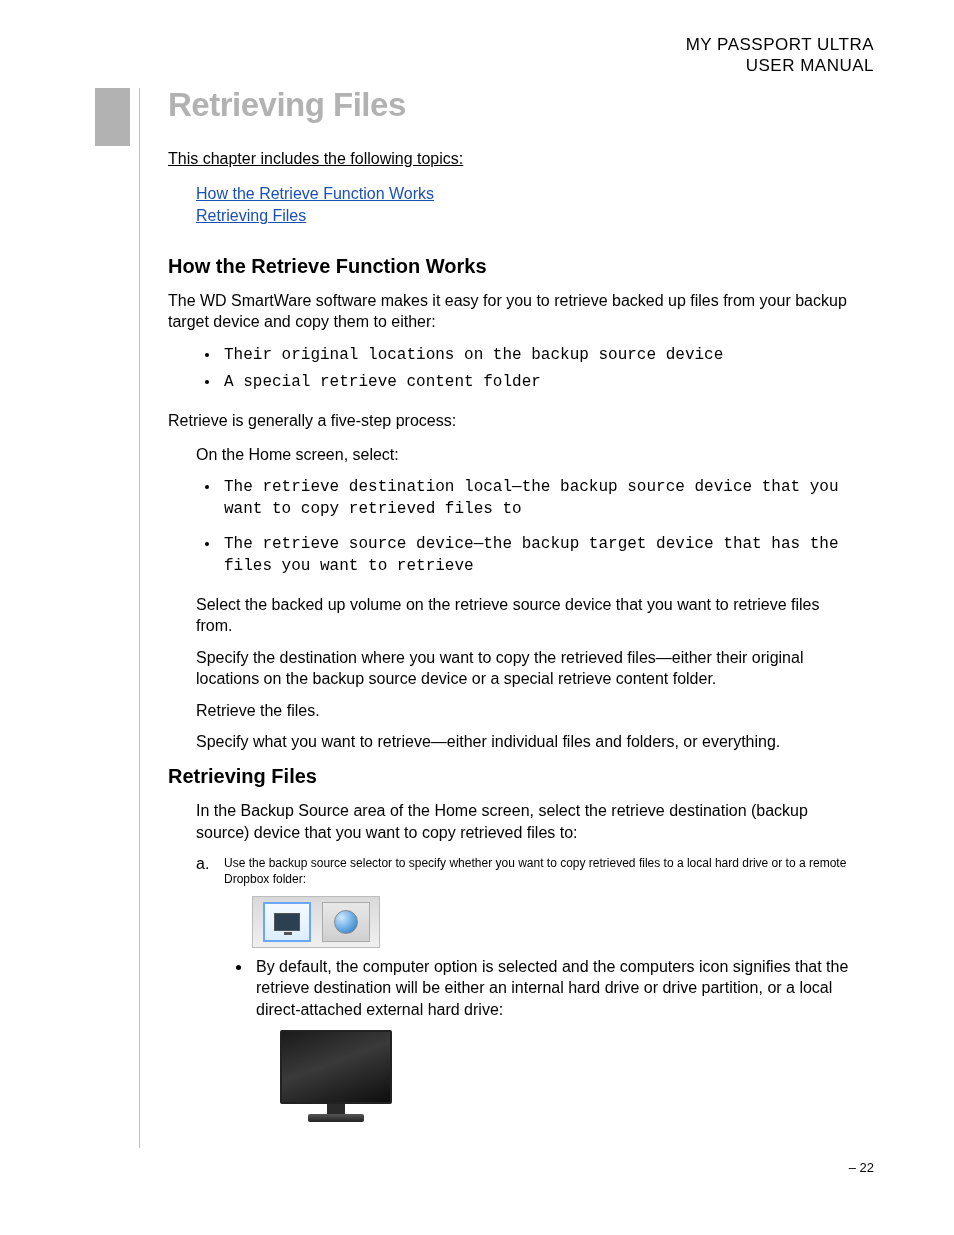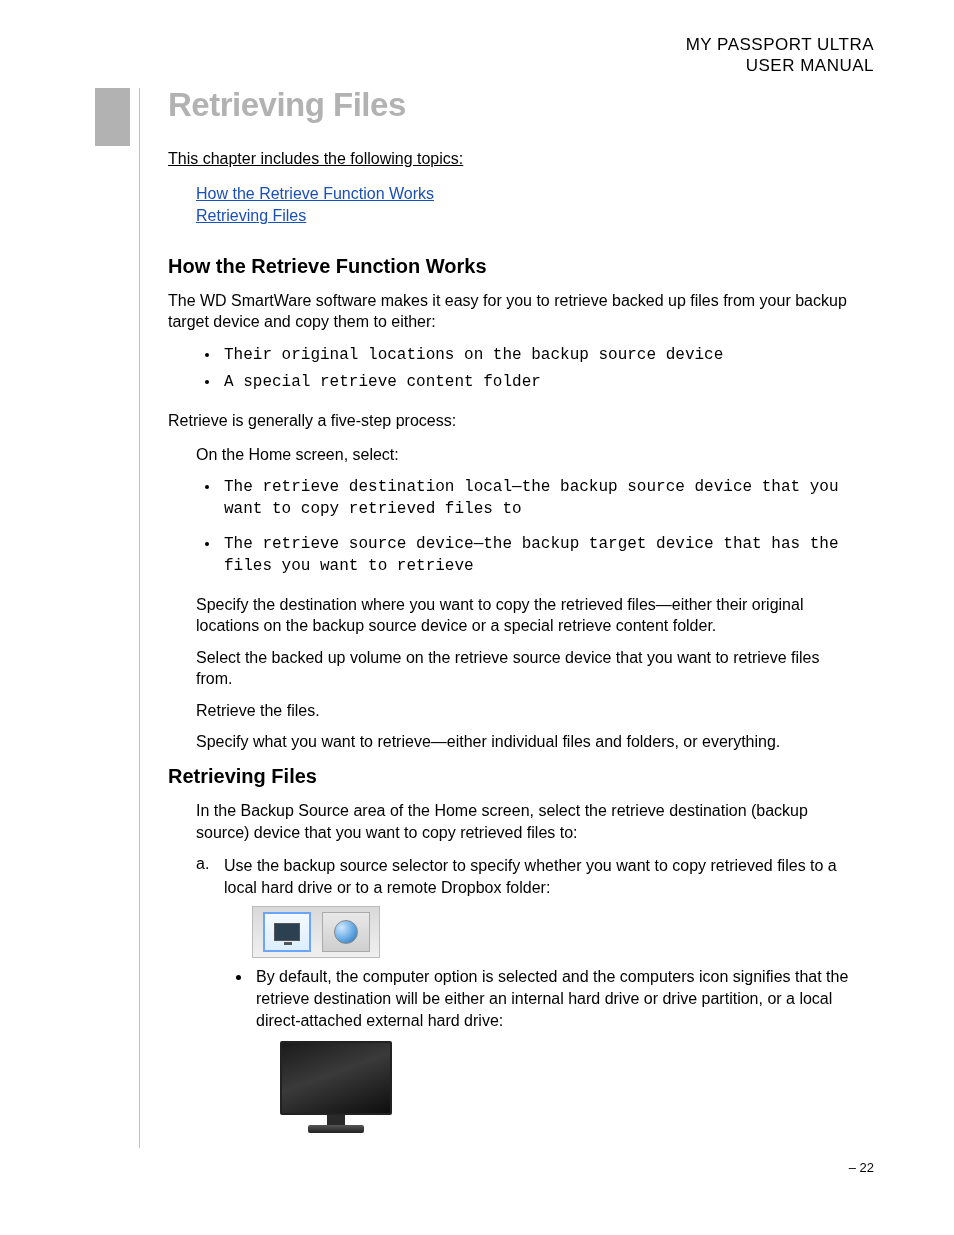--- a/index.html
+++ b/index.html
@@ -73,21 +73,21 @@
     font-size: 16px;
     line-height: 1.35;
     margin-bottom: 6px;
     padding-left: 4px;
   }
   .bullet-list.spaced li { margin-bottom: 14px; }
   .step-block { padding-left: 28px; margin-bottom: 12px; }
   .step-text { font-size: 16px; line-height: 1.35; margin-bottom: 10px; }
   .ordered-step { display: flex; padding-left: 28px; margin-bottom: 8px; }
   .ordered-step .marker { width: 28px; flex-shrink: 0; font-size: 16px; }
-  .ordered-step .text   { font-size: 16px; line-height: 1.35; flex: 1; }
+  .ordered-step .text   { font-size: 12px; line-height: 1.35; flex: 1; }
   .inline-figure-selector {
     margin: 8px 0 8px 84px;
     width: 128px; height: 52px;
     background: linear-gradient(#d9d9d9,#f0f0f0);
     border: 1px solid #bbb;
     display: flex; align-items: center; justify-content: space-around;
     padding: 4px;
   }
   .sel-item {
     width: 48px; height: 40px;
@@ -179,22 +179,22 @@
   <div class="step-block">
     <p class="step-text">On the Home screen, select:</p>
   </div>
 
   <ul class="bullet-list spaced">
     <li>The retrieve destination local—the backup source device that you want to copy retrieved files to</li>
     <li>The retrieve source device—the backup target device that has the files you want to retrieve</li>
   </ul>
 
   <div class="step-block">
+    <p class="step-text">Select the backed up volume on the retrieve source device that you want to retrieve files from.</p>
     <p class="step-text">Specify the destination where you want to copy the retrieved files—either their original locations on the backup source device or a special retrieve content folder.</p>
-    <p class="step-text">Select the backed up volume on the retrieve source device that you want to retrieve files from.</p>
     <p class="step-text">Retrieve the files.</p>
     <p class="step-text">Specify what you want to retrieve—either individual files and folders, or everything.</p>
   </div>
 
   <h2 class="section-heading">Retrieving Files</h2>
 
   <div class="step-block">
     <p class="step-text">In the Backup Source area of the Home screen, select the retrieve destination (backup source) device that you want to copy retrieved files to:</p>
   </div>
 

